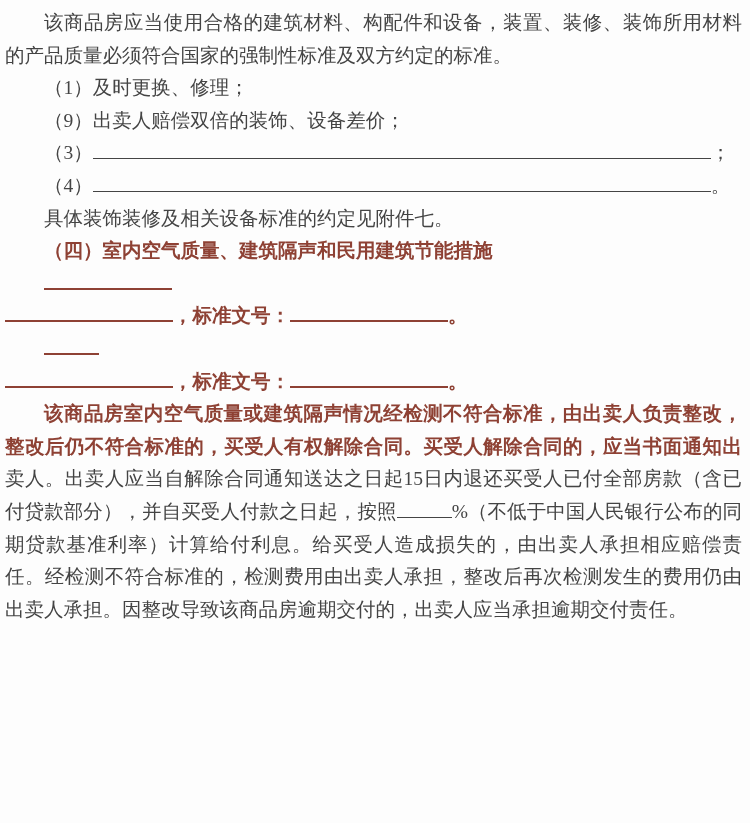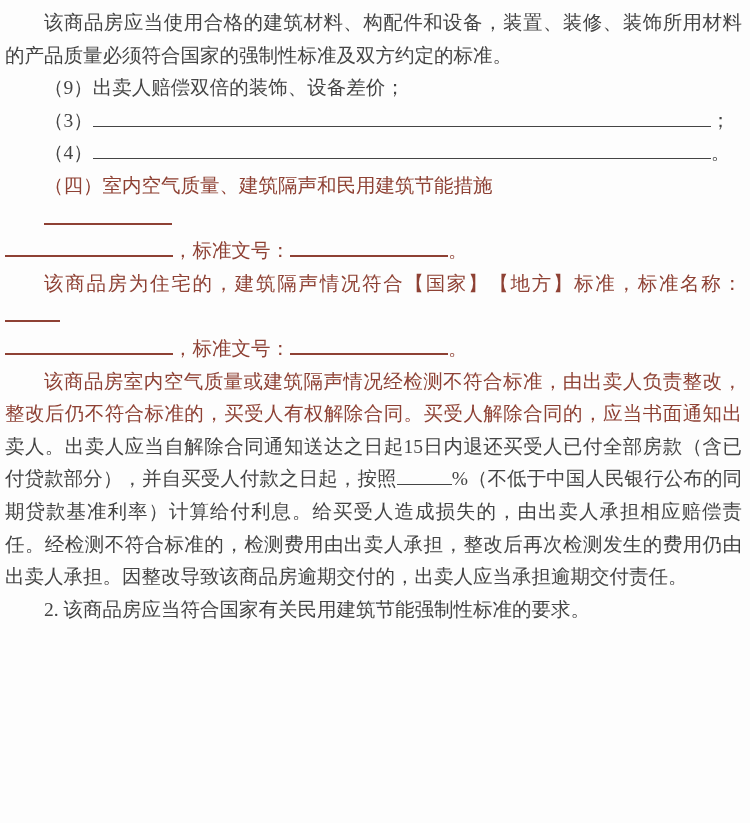--- a/index.html
+++ b/index.html
@@ -19,38 +19,39 @@
     line-height:32.6px;
     color:var(--text);
     overflow:hidden;
   }
   .para{
     margin:0;
     text-indent:2em;
     text-align:justify;
   }
   .body-text{color:var(--text);}
-  .accent-text{color:var(--accent);font-weight:normal;}
+  .accent-text{color:var(--accent);font-weight:bold;}
   .blank{
     display:inline-block;
     height:0.95em;
     border-bottom:1.8px solid var(--text);
     vertical-align:baseline;
   }
   .blank.accent{border-bottom:2px solid var(--accent);}
 </style>
 </head>
 <body>
 
 <div class="page">
   <div>
       <p class="para"><span class="body-text">该商品房应当使用合格的建筑材料、构配件和设备，装置、装修、装饰所用材料的产品质量必须符合国家的强制性标准及双方约定的标准。</span></p>
+      <p class="para"><span class="body-text">（1）及时更换、修理；</span></p>
       <p class="para"><span class="body-text">（9）出卖人赔偿双倍的装饰、设备差价；</span></p>
       <p class="para"><span class="body-text">（3）</span><span class="blank" style="width: 618px;"></span><span class="body-text">；</span></p>
       <p class="para"><span class="body-text">（4）</span><span class="blank" style="width: 618px;"></span><span class="body-text">。</span></p>
+      <p class="para"><span class="body-text">具体装饰装修及相关设备标准的约定见附件七。</span></p>
       <p class="para"><span class="accent-text">（四）室内空气质量、建筑隔声和民用建筑节能措施</span></p>
       <p class="para"><span class="blank accent" style="width: 128px;"></span><br><span class="blank accent" style="width: 168px;"></span><span class="accent-text">，标准文号：</span><span class="blank accent" style="width: 158px;"></span><span class="accent-text">。</span></p>
-      <p class="para"><span class="accent-text">该商品房为住宅的，建筑隔声情况符合【国家】【地方】标准，标准名称：</span><span class="blank accent" style="width: 55px;"></span><br><span class="blank accent" style="width: 168px;"></span><span class="accent-text">，标准文号：</span><span class="blank accent" style="width: 158px;"></span><span class="accent-text">。</span></p>
+      <p class="para"><span class="blank accent" style="width: 55px;"></span><br><span class="blank accent" style="width: 168px;"></span><span class="accent-text">，标准文号：</span><span class="blank accent" style="width: 158px;"></span><span class="accent-text">。</span></p>
       <p class="para"><span class="accent-text">该商品房室内空气质量或建筑隔声情况经检测不符合标准，由出卖人负责整改，整改后仍不符合标准的，买受人有权解除合同。买受人解除合同的，应当书面通知出</span><span class="body-text">卖人。出卖人应当自解除合同通知送达之日起15日内退还买受人已付全部房款（含已付贷款部分），并自买受人付款之日起，按照</span><span class="blank" style="width: 55px;"></span><span class="body-text">%（不低于中国人民银行公布的同期贷款基准利率）计算给付利息。给买受人造成损失的，由出卖人承担相应赔偿责任。经检测不符合标准的，检测费用由出卖人承担，整改后再次检测发生的费用仍由出卖人承担。因整改导致该商品房逾期交付的，出卖人应当承担逾期交付责任。</span></p>
-      <p class="para"><span class="body-text">2. 该商品房应当符合国家有关民用建筑节能强制性标准的要求。</span></p>
       <p class="para"></p>
     </div>
 </div>
 
 </body></html>

